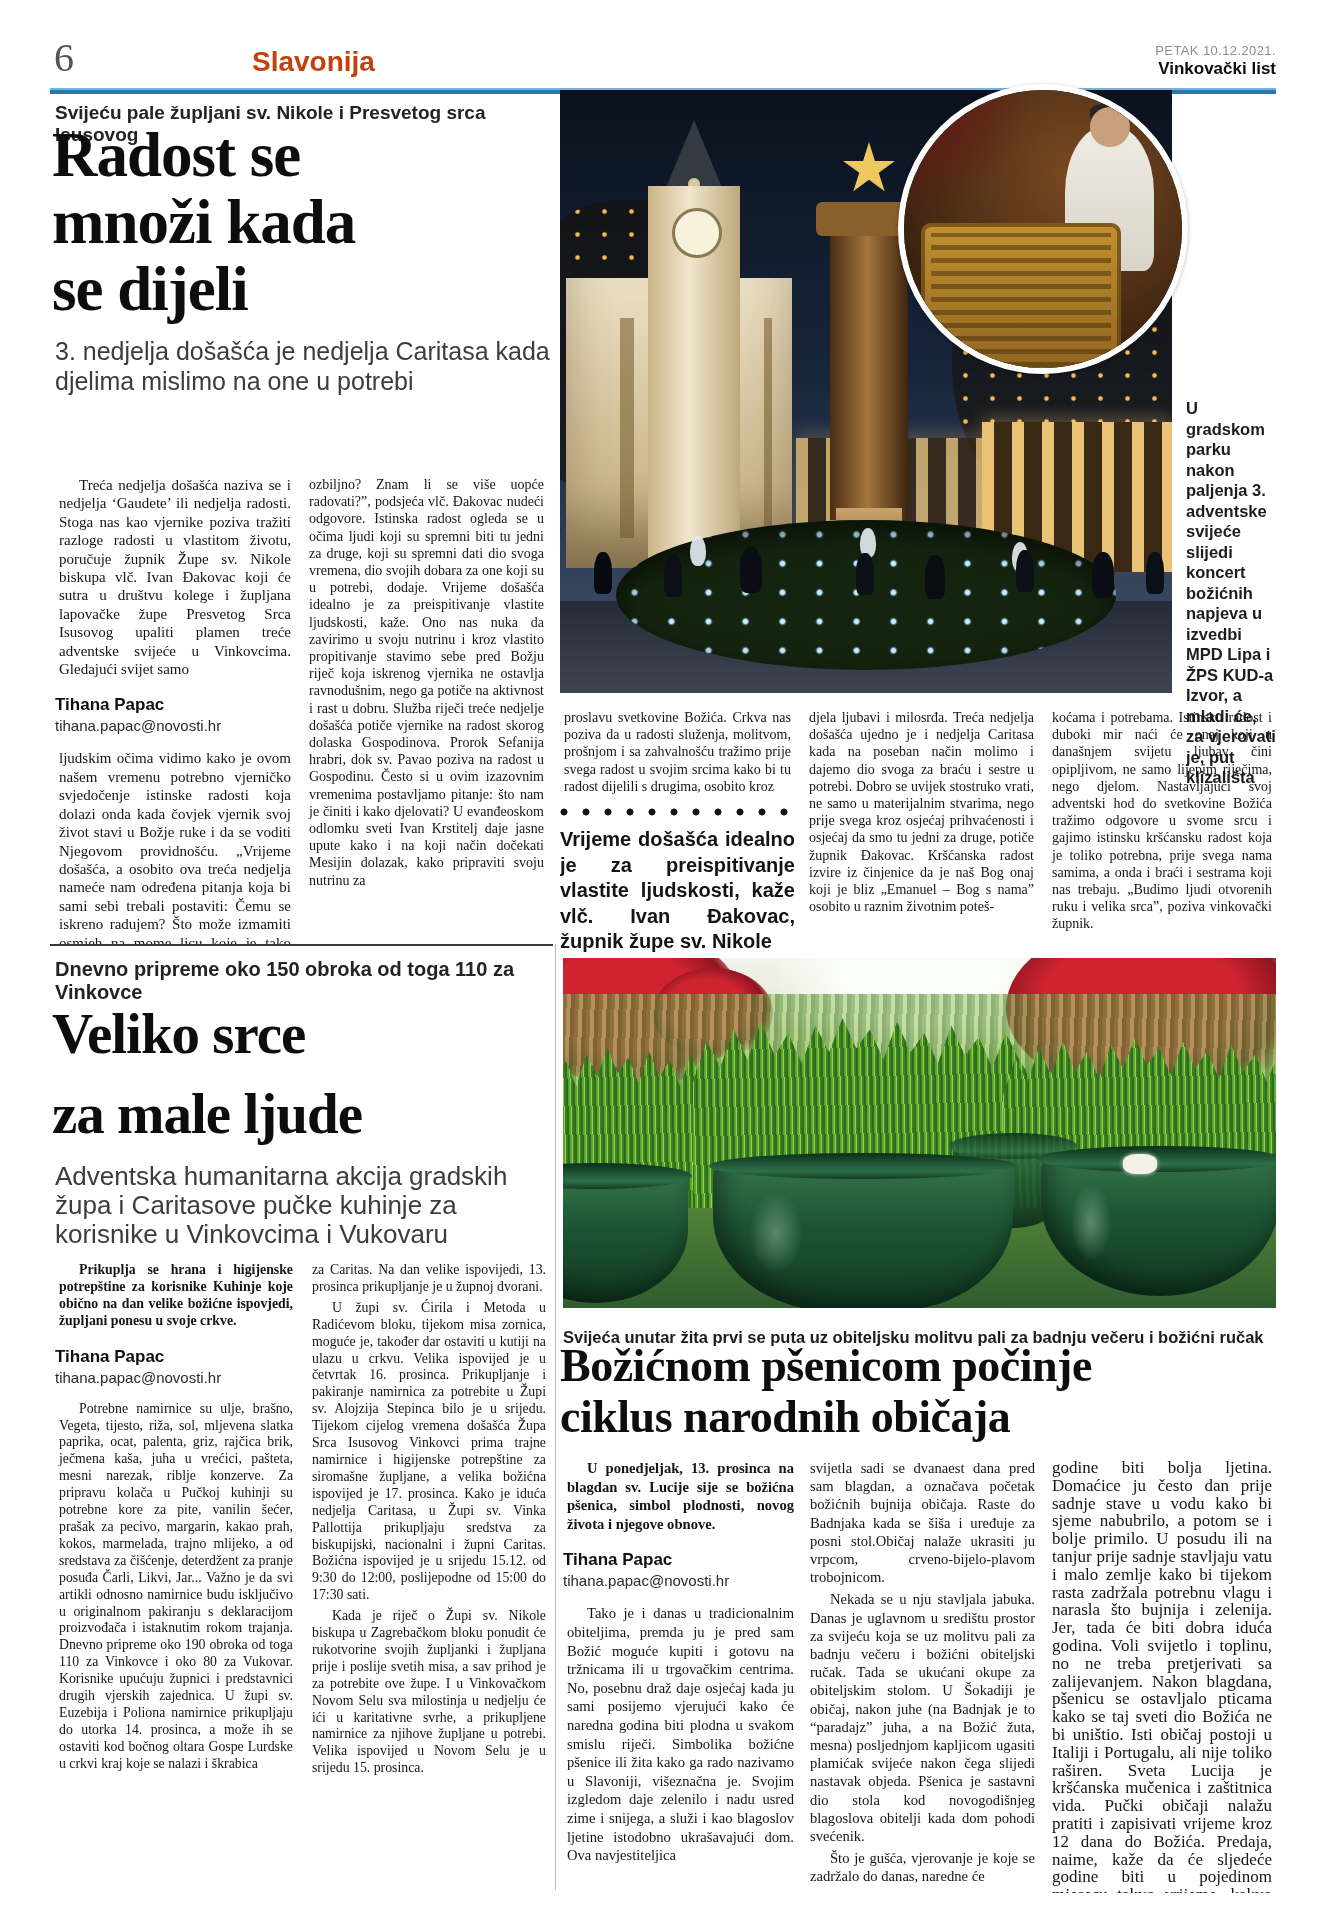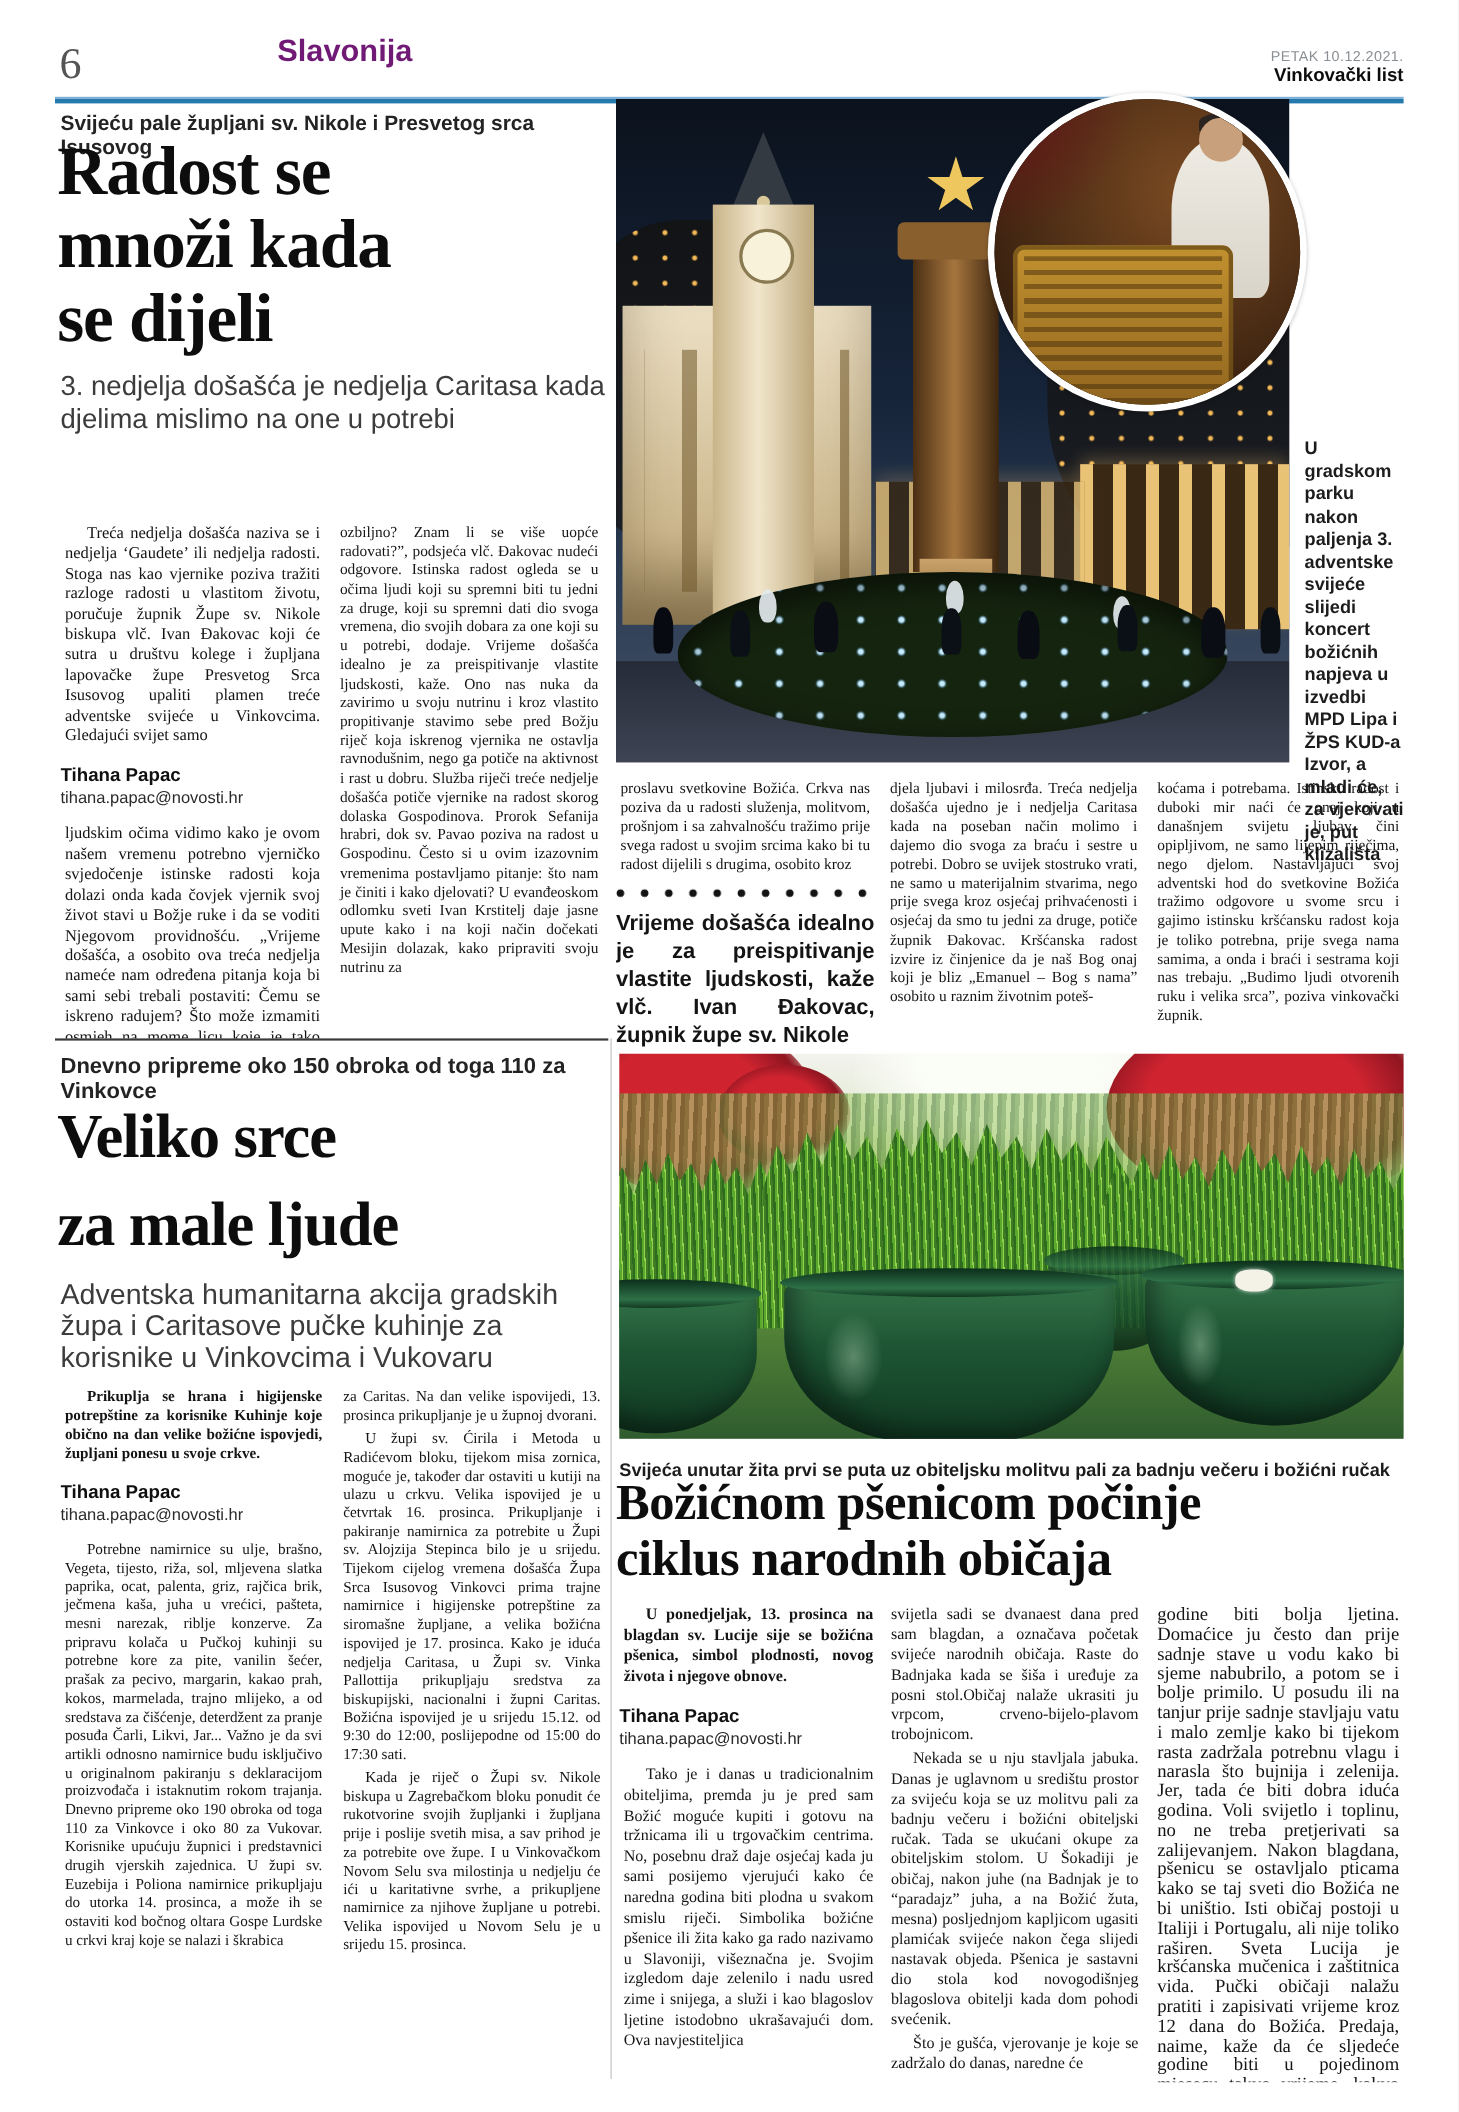--- a/index.html
+++ b/index.html
@@ -1,21 +1,21 @@
 <!DOCTYPE html>
 <html><head>
 <meta charset="utf-8">
 <style>
   html,body{margin:0;padding:0;background:#e8e8e8;}
   #page{position:relative;width:1326px;height:1920px;background:#fff;margin:0 auto;
         font-family:"Liberation Serif",serif;color:#111;overflow:hidden;}
   .abs{position:absolute;}
   
   .page-num{left:54px;top:38px;font:400 40px/1 "Liberation Serif",serif;color:#555;}
-  .section-name{left:252px;top:32px;font:700 28px/1 "Liberation Sans",sans-serif;color:#701a75;}
+  .section-name{left:252px;top:48px;font:700 28px/1 "Liberation Sans",sans-serif;color:#c2410c;}
   .issue-date{right:50px;top:44px;font:400 13px/1 "Liberation Sans",sans-serif;color:#8a8f94;letter-spacing:.4px;text-align:left;}
   .pub-name{right:50px;top:60px;font:700 17px/1 "Liberation Sans",sans-serif;color:#0c0c0c;text-align:center;}
   .head-rule{left:50px;top:88px;width:1226px;height:6px;
              background:linear-gradient(180deg,#7fb0d6 0 2px,#fff 2px 2px,#2679ae 2px 6px);}
   
   .kicker{font:700 19px/1.15 "Liberation Sans",sans-serif;color:#232323;}
   .headline{font:700 63px/67px "Liberation Serif",serif;color:#0d0d0d;letter-spacing:-1px;}
   .deck{font:400 25px/30px "Liberation Sans",sans-serif;color:#3c3c3c;}
   .bodycol{font:400 15px/18.4px "Liberation Serif",serif;text-align:justify;color:#141414;overflow:hidden;}
   .tight{font-size:14px;line-height:17.2px;}
@@ -242,21 +242,21 @@
 
   <div class="abs bodycol" style="left:563px;top:1455px;width:235px;height:438px;font-size:14.6px;line-height:18.6px;">
     <p class="ind lede">U ponedjeljak, 13. prosinca na blagdan sv. Lucije sije se božićna pšenica, simbol plodnosti, novog života i njegove obnove.</p>
     <div class="byl">
       <div class="byl-name">Tihana Papac</div>
       <div class="byl-mail">tihana.papac@novosti.hr</div>
     </div>
     <p class="ind">Tako je i danas u tradicionalnim obiteljima, premda ju je pred sam Božić moguće kupiti i gotovu na tržnicama ili u trgovačkim centrima. No, posebnu draž daje osjećaj kada ju sami posijemo vjerujući kako će naredna godina biti plodna u svakom smislu riječi. Simbolika božićne pšenice ili žita kako ga rado nazivamo u Slavoniji, višeznačna je. Svojim izgledom daje zelenilo i nadu usred zime i snijega, a služi i kao blagoslov ljetine istodobno ukrašavajući dom. Ova navjestiteljica</p>
   </div>
   <div class="abs bodycol" style="left:806px;top:1455px;width:233px;height:438px;font-size:14.6px;line-height:18.2px;">
-    <p>svijetla sadi se dvanaest dana pred sam blagdan, a označava početak svijeće narodnih običaja. Raste do Badnjaka kada se šiša i uređuje za posni stol.Običaj nalaže ukrasiti ju vrpcom, crveno-bijelo-plavom trobojnicom.</p>
+    <p>svijetla sadi se dvanaest dana pred sam blagdan, a označava početak božićnih bujnija običaja. Raste do Badnjaka kada se šiša i uređuje za posni stol.Običaj nalaže ukrasiti ju vrpcom, crveno-bijelo-plavom trobojnicom.</p>
     <p class="ind">Nekada se u nju stavljala jabuka. Danas je uglavnom u središtu prostor za svijeću koja se uz molitvu pali za badnju večeru i božićni obiteljski ručak. Tada se ukućani okupe za obiteljskim stolom. U Šokadiji je običaj, nakon juhe (na Badnjak je to “paradajz” juha, a na Božić žuta, mesna) posljednjom kapljicom ugasiti plamićak svijeće nakon čega slijedi nastavak objeda. Pšenica je sastavni dio stola kod novogodišnjeg blagoslova obitelji kada dom pohodi svećenik.</p>
     <p class="ind">Što je gušća, vjerovanje je koje se zadržalo do danas, naredne će</p>
   </div>
   <div class="abs bodycol" style="left:1048px;top:1455px;width:228px;height:438px;font-size:17px;line-height:17.8px;">
     <p>godine biti bolja ljetina. Domaćice ju često dan prije sadnje stave u vodu kako bi sjeme nabubrilo, a potom se i bolje primilo. U posudu ili na tanjur prije sadnje stavljaju vatu i malo zemlje kako bi tijekom rasta zadržala potrebnu vlagu i narasla što bujnija i zelenija. Jer, tada će biti dobra iduća godina. Voli svijetlo i toplinu, no ne treba pretjerivati sa zalijevanjem. Nakon blagdana, pšenicu se ostavljalo pticama kako se taj sveti dio Božića ne bi uništio. Isti običaj postoji u Italiji i Portugalu, ali nije toliko raširen. Sveta Lucija je kršćanska mučenica i zaštitnica vida. Pučki običaji nalažu pratiti i zapisivati vrijeme kroz 12 dana do Božića. Predaja, naime, kaže da će sljedeće godine biti u pojedinom mjesecu takvo vrijeme, kakvo je u odgovarajući dan bilo od Lucije do Božića.</p>
   </div>
 
 </div>
 
 </body></html>

